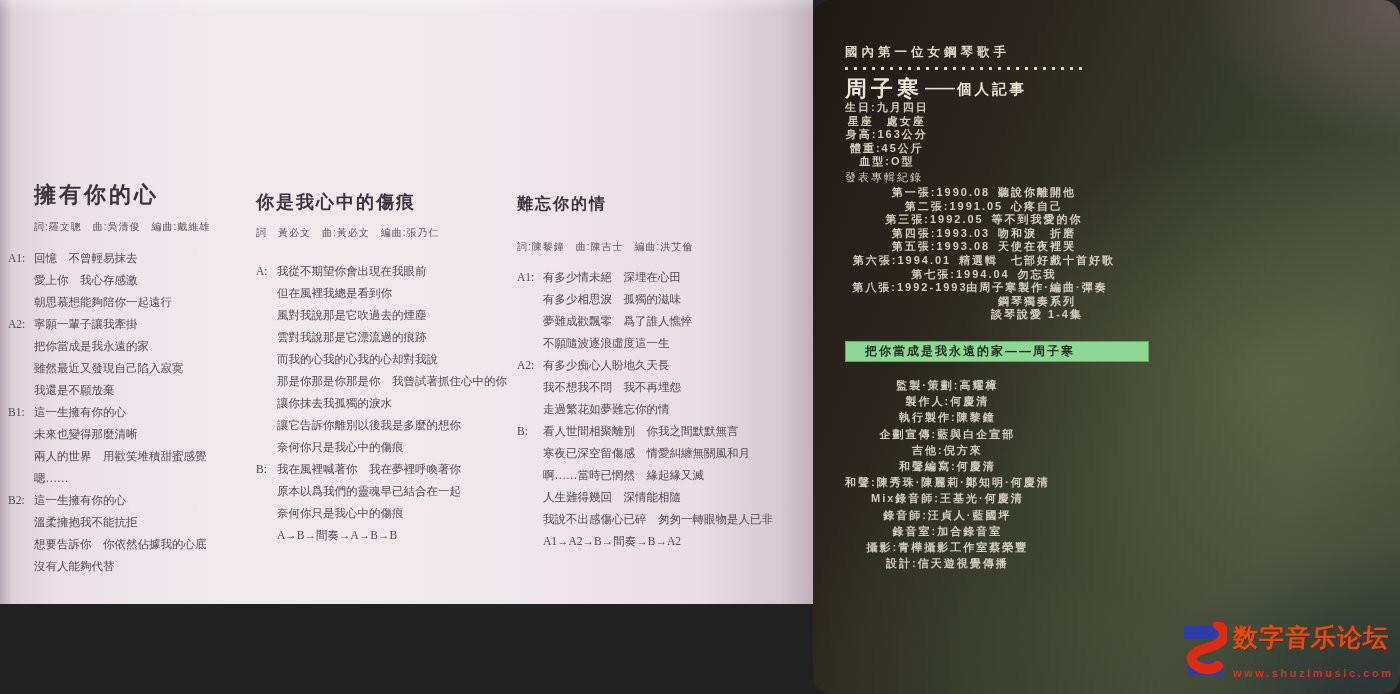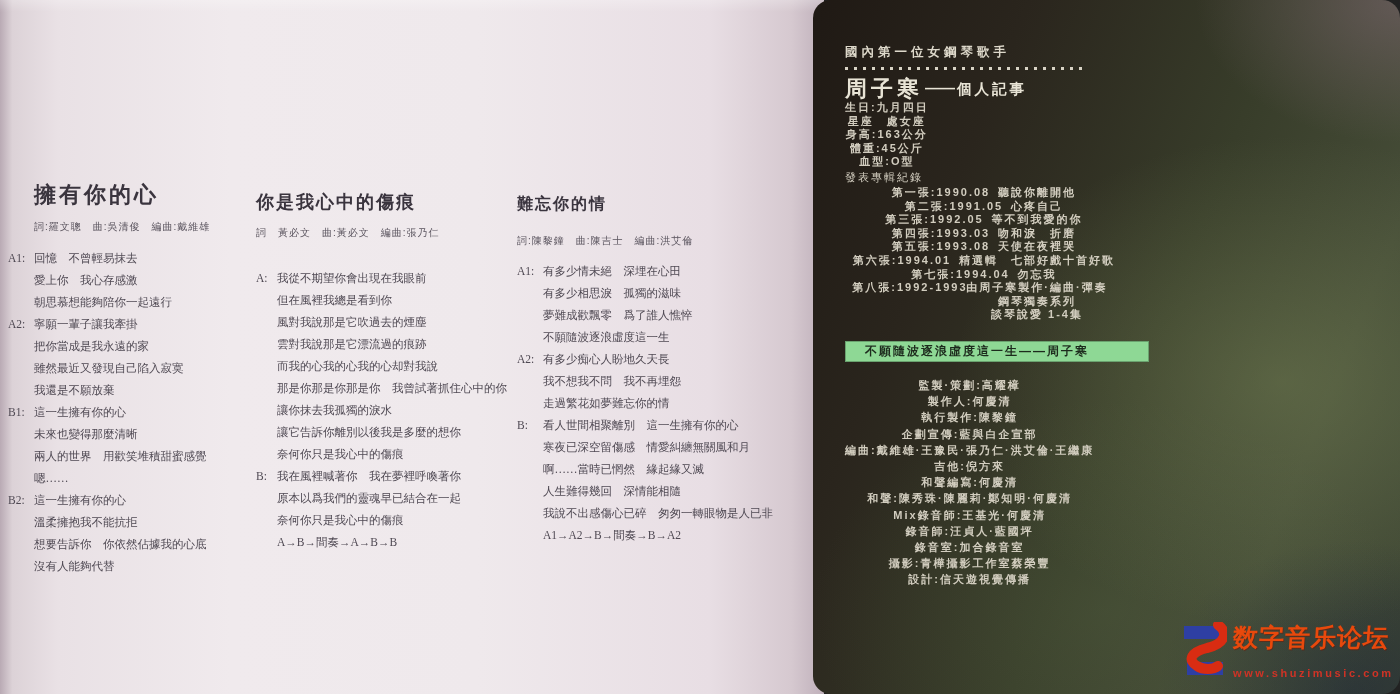--- a/index.html
+++ b/index.html
@@ -2,47 +2,46 @@
 <html><head>
 <meta charset="utf-8">
 <style>
   html,body{margin:0;padding:0;background:#222;}
   .stage{
     position:relative;width:1400px;height:694px;overflow:hidden;
     font-family:"Liberation Sans",sans-serif;
   }
   
   .page-left{
-    position:absolute;left:0;top:0;width:813px;height:694px;
+    position:absolute;left:0;top:0;width:813px;height:604px;
     background:
       linear-gradient(to bottom, rgba(255,255,255,.25) 0, rgba(255,255,255,0) 12px),
       linear-gradient(to right,
         #b9aab4 0%, #dcd2d7 1.5%, #e9e1e5 7%, #f0eaed 28%,
         #efe9ec 58%, #e8dee4 86%, #d6c9d0 96%, #bfb0ba 100%);
     color:#4e4852;
-    padding-left:11px;
   }
   .song{position:absolute;white-space:nowrap;}
   .song-title{
     margin:0;font-weight:bold;color:#3a343e;
     font-family:"Liberation Sans",sans-serif;
   }
   .song-credits{color:#5a545e;font-size:10px;letter-spacing:1px;}
   .lyrics{font-family:"Liberation Serif",serif;font-size:11.5px;color:#4f4953;}
   .line{height:22px;line-height:22px;}
   .lbl{display:inline-block;width:26px;font-family:"Liberation Serif",serif;}
   .song.col1{left:8px;top:180px;}
   .song.col1 .song-title{margin-left:26px;font-size:22px;letter-spacing:3px;margin-bottom:10px;}
   .song.col1 .song-credits{margin-left:26px;margin-bottom:13px;}
   .song.col2{left:256px;top:190px;}
   .song.col2 .song-title{font-size:18px;letter-spacing:2px;margin-bottom:12px;}
-  .song.col2 .song-credits{margin-bottom:27px;}
+  .song.col2 .song-credits{margin-bottom:20px;}
   .song.col2 .lbl{width:21px;}
   .song.col3{left:517px;top:194px;}
-  .song.col3 .song-title{font-size:16px;letter-spacing:2px;margin-bottom:19px;}
+  .song.col3 .song-title{font-size:16px;letter-spacing:2px;margin-bottom:25px;}
   .song.col3 .song-credits{margin-bottom:12px;}
   
   .page-right{
     position:absolute;left:813px;top:0;width:587px;height:694px;
     background:
       radial-gradient(ellipse 300px 210px at 100% 0%, rgba(128,105,116,.55), rgba(128,105,116,0) 68%),
       radial-gradient(ellipse 470px 350px at 80% 55%, rgba(128,142,92,.40), rgba(128,142,92,0) 70%),
       radial-gradient(ellipse 420px 300px at 50% 88%, rgba(88,104,68,.30), rgba(88,104,68,0) 70%),
       radial-gradient(ellipse 280px 220px at 92% 100%, rgba(28,38,58,.55), rgba(28,38,58,0) 70%),
       linear-gradient(112deg, #1f1914 0%, #2a251d 25%, #383d2a 55%, #454c37 78%, #3d4533 100%);
@@ -178,21 +177,21 @@
 
           <div class="line"><span class="lbl"></span><span class="txt">不願隨波逐浪虛度這一生</span></div>
 
           <div class="line"><span class="lbl">A2:</span><span class="txt">有多少痴心人盼地久天長</span></div>
 
 
           <div class="line"><span class="lbl"></span><span class="txt">我不想我不問　我不再埋怨</span></div>
 
           <div class="line"><span class="lbl"></span><span class="txt">走過繁花如夢難忘你的情</span></div>
 
-          <div class="line"><span class="lbl">B:</span><span class="txt">看人世間相聚離別　這一生擁有你的心</span></div>
+          <div class="line"><span class="lbl">B:</span><span class="txt">看人世間相聚離別　你我之間默默無言</span></div>
 
           <div class="line"><span class="lbl"></span><span class="txt">寒夜已深空留傷感　情愛糾纏無關風和月</span></div>
 
           <div class="line"><span class="lbl"></span><span class="txt">啊……當時已惘然　緣起緣又滅</span></div>
 
           <div class="line"><span class="lbl"></span><span class="txt">人生難得幾回　深情能相隨</span></div>
 
           <div class="line"><span class="lbl"></span><span class="txt">我說不出感傷心已碎　匆匆一轉眼物是人已非</span></div>
 
           <div class="line"><span class="lbl"></span><span class="txt">A1→A2→B→間奏→B→A2</span></div>
@@ -241,33 +240,32 @@
 
         <div class="drow"><span class="dlabel">第七張:1994.04</span><span class="dtitle">勿忘我</span></div>
 
         <div class="drow"><span class="dlabel">第八張:1992-1993</span><span class="dtitle">由周子寒製作·編曲·彈奏</span></div>
 
         <div class="drow"><span class="dlabel"></span><span class="dtitle">鋼琴獨奏系列</span></div>
 
         <div class="drow"><span class="dlabel"></span><span class="dtitle">談琴說愛 1-4集</span></div>
       </div>
 
-    <div class="rp green-bar">不願隨波逐浪虛度這一生——周子寒</div>
+    <div class="rp green-bar">把你當成是我永遠的家——周子寒</div>
 
     <div class="rp credits">
 
         <div class="cline">監製·策劃:高耀樟</div>
 
         <div class="cline">製作人:何慶清</div>
 
         <div class="cline">執行製作:陳黎鐘</div>
 
         <div class="cline">企劃宣傳:藍與白企宣部</div>
 
-        <div class="cline">編曲:戴維雄·王豫民·張乃仁·洪艾倫·王繼康</div>
 
         <div class="cline">吉他:倪方來</div>
 
         <div class="cline">和聲編寫:何慶清</div>
 
         <div class="cline">和聲:陳秀珠·陳麗莉·鄭知明·何慶清</div>
 
         <div class="cline">Mix錄音師:王基光·何慶清</div>
 
         <div class="cline">錄音師:汪貞人·藍國坪</div>

